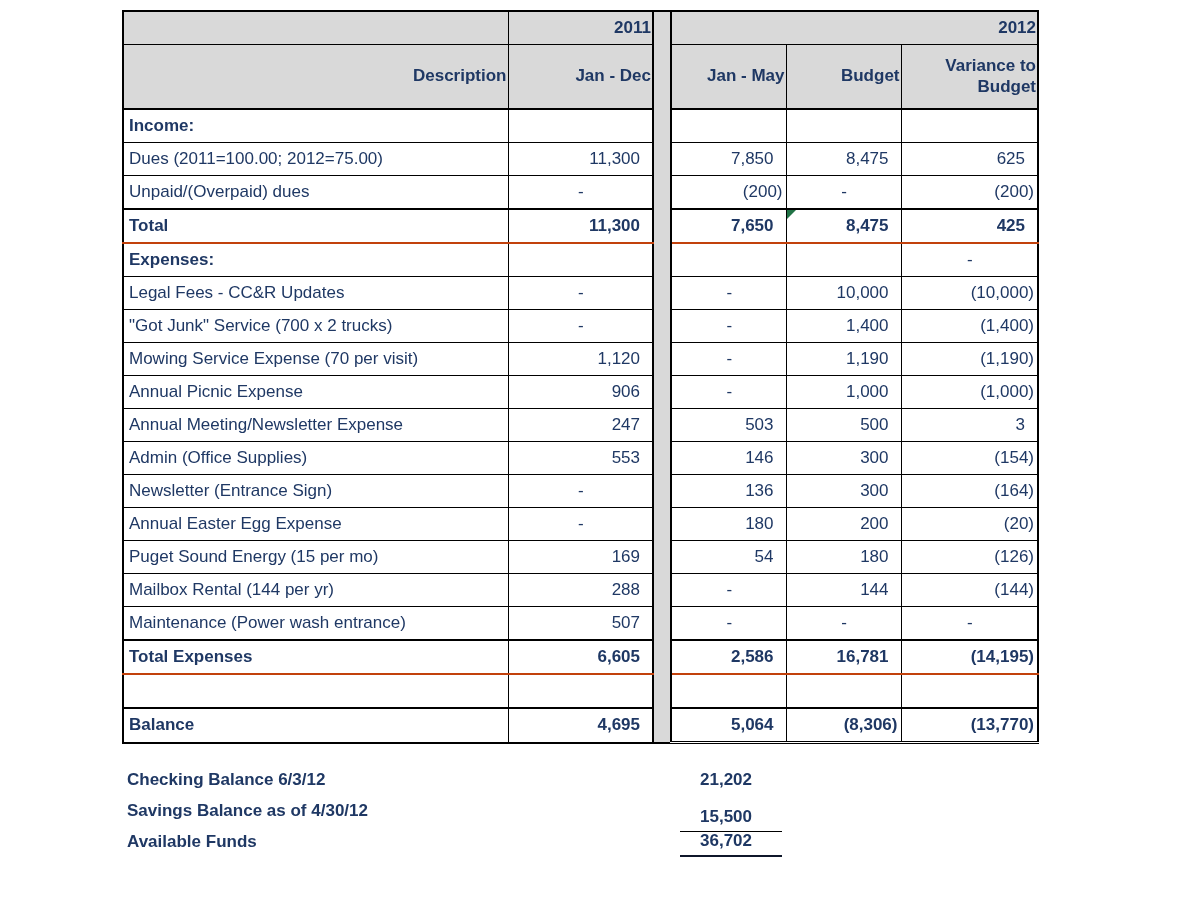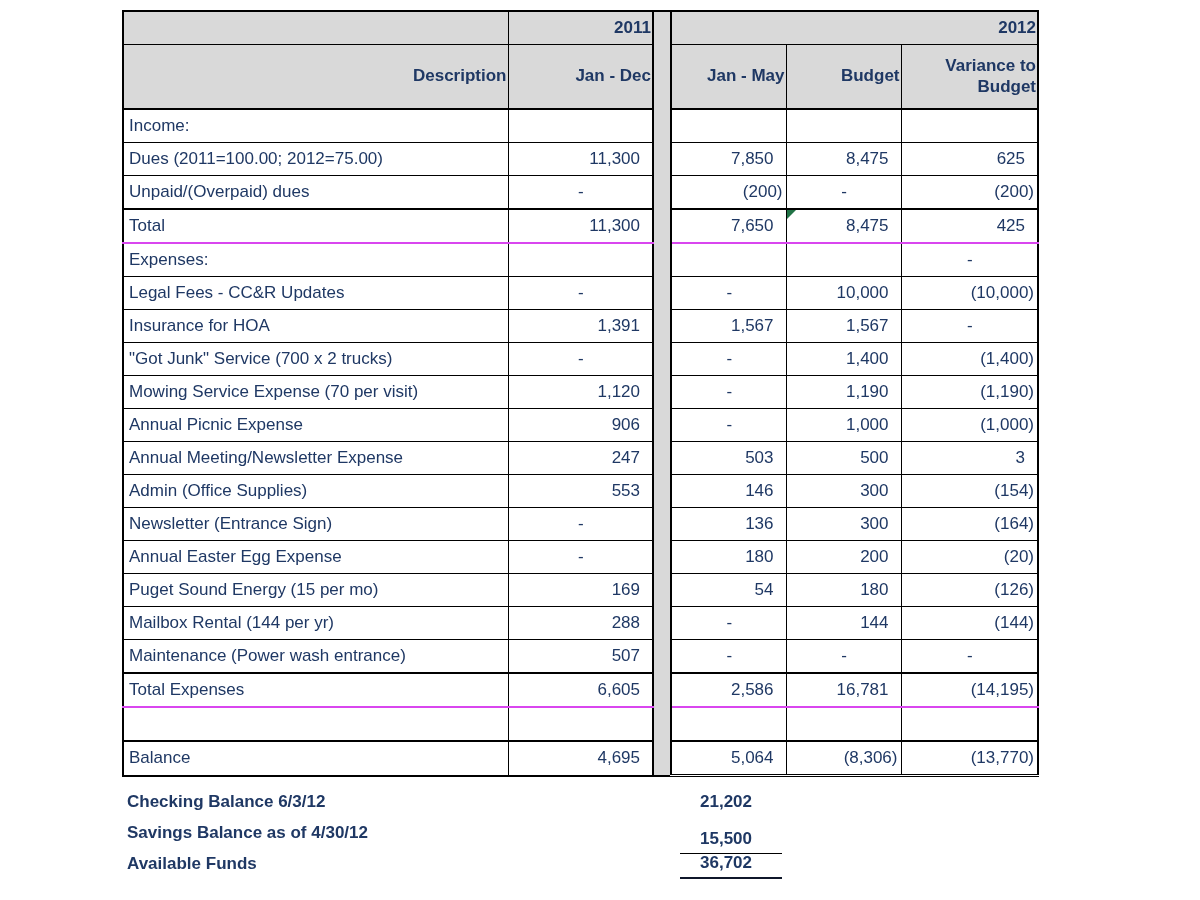--- a/index.html
+++ b/index.html
@@ -42,40 +42,40 @@
     text-align: right;
     line-height: 1.2;
   }
   tr.h1 td { height: 30px; }
   tr.h2 td { height: 61px; }
   tr.h2 td.hc { border-bottom: 2px solid #000; }
 
   
   .lbl { text-align: left; padding-left: 5px; }
   .lbl.ind { }
-  .b { font-weight: normal; margin-top: 16px; }
+  .b { font-weight: bold; margin-top: 16px; }
   .num { text-align: right; padding-right: 12px; }
   .num.neg { padding-right: 3px; }
   .num.dash { text-align: center; padding-right: 0; }
 
-  tr.r-total td:not(.sp) { border-top: 2px solid #000; border-bottom: 2px solid #d946ef; }
+  tr.r-total td:not(.sp) { border-top: 2px solid #000; border-bottom: 2px solid #c2410c; }
   tr.r-balance td:not(.sp) { border-top: 2px solid #000; border-bottom: 2px solid #000; }
   tr.r-balance td.dbl { border-bottom: 3px double #000; }
 
   
   td.flagged { position: relative; }
   .flag {
     position: absolute; top: 0; left: 0;
     width: 0; height: 0;
     border-top: 9px solid #217346;
     border-right: 9px solid transparent;
   }
 
   
-  .summary { position: absolute; left: 127px; top: 786px; }
+  .summary { position: absolute; left: 127px; top: 764px; }
   .srow { display: flex; height: 31px; align-items: center; }
   .slabel { width: 553px; font-weight: bold; font-size: 17px; }
   .sval {
     width: 92px; text-align: center; padding-right: 10px;
     font-weight: bold; font-size: 17px; height: 29px; line-height: 29px;
   }
   .sval.u1 { border-bottom: 1px solid #000; margin-top: 12px; }
   .sval.u2 { border-bottom: 2px solid #0f172a; }
 </style>
 </head>
@@ -150,28 +150,20 @@
         </tr>
         <tr class="r-item">
           <td class="lbl ind">Legal Fees - CC&amp;R Updates</td>
           <td class="num dash">-</td>
           <td class="sp"></td>
           <td class="num dash">-</td>
           <td class="num">10,000</td>
           <td class="num neg">(10,000)</td>
         </tr>
         <tr class="r-item">
-          <td class="lbl ind">Insurance for HOA</td>
-          <td class="num">1,391</td>
-          <td class="sp"></td>
-          <td class="num">1,567</td>
-          <td class="num">1,567</td>
-          <td class="num dash">-</td>
-        </tr>
-        <tr class="r-item">
           <td class="lbl ind">"Got Junk" Service (700 x 2 trucks)</td>
           <td class="num dash">-</td>
           <td class="sp"></td>
           <td class="num dash">-</td>
           <td class="num">1,400</td>
           <td class="num neg">(1,400)</td>
         </tr>
         <tr class="r-item">
           <td class="lbl ind">Mowing Service Expense (70 per visit)</td>
           <td class="num">1,120</td>

